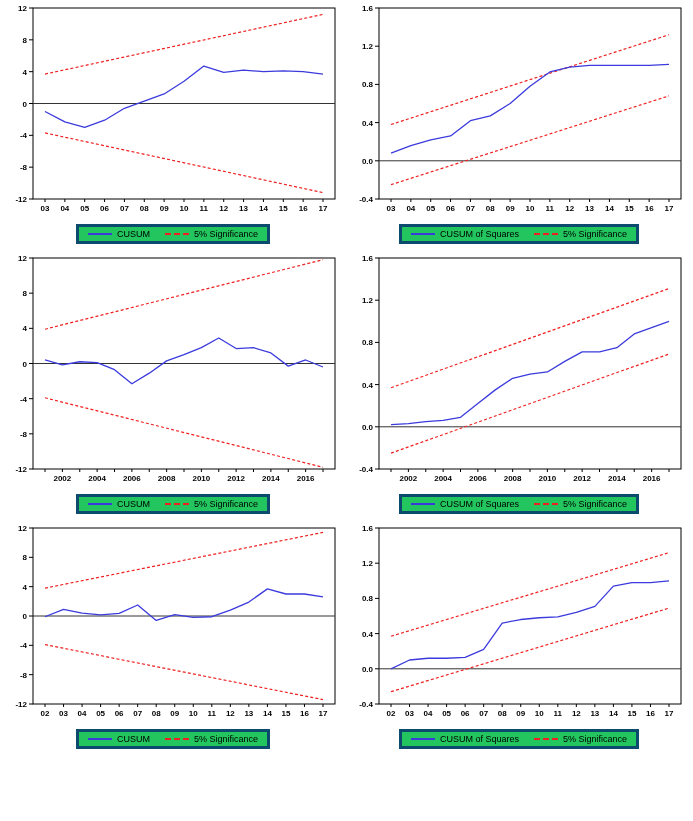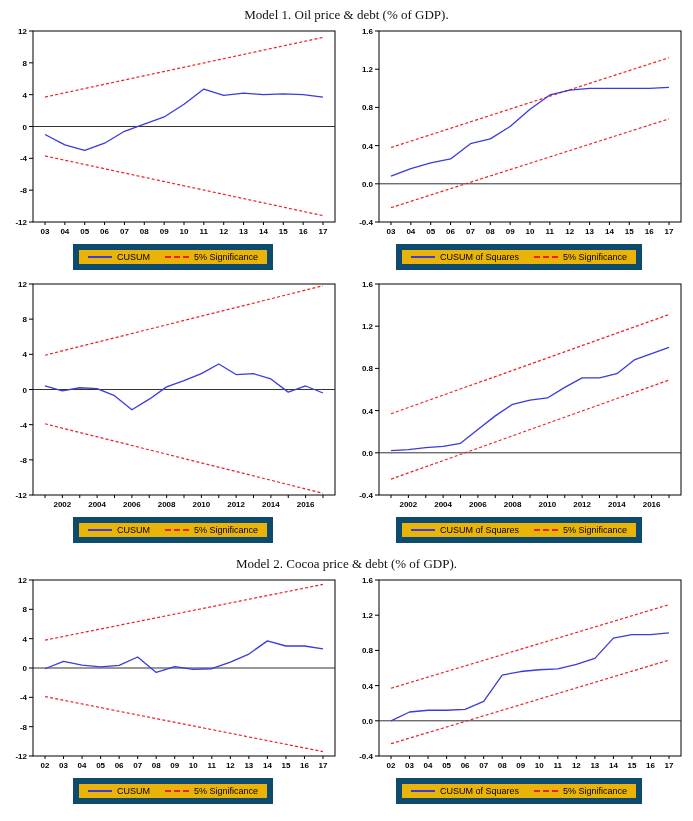--- a/index.html
+++ b/index.html
@@ -19,39 +19,38 @@
     display: flex;
     flex-direction: column;
     align-items: center;
   }
   svg.plot { display: block; }
   svg.plot text { font-family: "Liberation Sans", sans-serif; }
   .legend-wrap { text-align: center; margin: 4px 0 8px 0; }
   .legend {
     display: inline-flex;
     align-items: center;
-    border: 6px solid #0c4a6e;
+    border: 3px solid #0c4a6e;
     padding: 2px 9px;
     font-size: 9px;
     color: #000;
-    background: #eab308;
+    background: #22c55e;
     gap: 5px;
     white-space: nowrap;
   }
   .sample { display: inline-block; width: 24px; height: 0; }
   .sample.solid  { border-top: 2px solid #3b3bdd; }
   .sample.dashed { border-top: 2px dashed #f02020; margin-left: 10px; }
 </style>
 </head>
 <body>
 
 <div class="page">
 
   <div class="section">
-    <div class="sec-title">Model 1. Oil price &amp; debt (% of GDP).</div>
     <div class="row">
       <div class="cell">
         <svg class="plot" width="340" height="215">
             <rect x="30" y="6" width="302" height="191" fill="none" stroke="#000000" stroke-width="1"></rect>
             <line x1="26" y1="6" x2="30" y2="6" stroke="#000000" stroke-width="1"></line>
             <text x="24" y="9" text-anchor="end" font-size="8" font-weight="bold" fill="#000">12</text>
             <line x1="26" y1="37.83333333333333" x2="30" y2="37.83333333333333" stroke="#000000" stroke-width="1"></line>
             <text x="24" y="40.83333333333333" text-anchor="end" font-size="8" font-weight="bold" fill="#000">8</text>
             <line x1="26" y1="69.66666666666666" x2="30" y2="69.66666666666666" stroke="#000000" stroke-width="1"></line>
             <text x="24" y="72.66666666666666" text-anchor="end" font-size="8" font-weight="bold" fill="#000">4</text>
@@ -278,21 +277,20 @@
             <span class="leg-label">CUSUM of Squares</span>
             <span class="sample dashed"></span>
             <span class="leg-label">5% Significance</span>
           </div>
         </div>
       </div>
     </div>
   </div>
 
   <div class="section">
-    <div class="sec-title">Model 2. Cocoa price &amp; debt (% of GDP).</div>
     <div class="row">
       <div class="cell">
         <svg class="plot" width="340" height="200">
             <rect x="30" y="6" width="302" height="176" fill="none" stroke="#000000" stroke-width="1"></rect>
             <line x1="26" y1="6" x2="30" y2="6" stroke="#000000" stroke-width="1"></line>
             <text x="24" y="9" text-anchor="end" font-size="8" font-weight="bold" fill="#000">12</text>
             <line x1="26" y1="35.33333333333333" x2="30" y2="35.33333333333333" stroke="#000000" stroke-width="1"></line>
             <text x="24" y="38.33333333333333" text-anchor="end" font-size="8" font-weight="bold" fill="#000">8</text>
             <line x1="26" y1="64.66666666666666" x2="30" y2="64.66666666666666" stroke="#000000" stroke-width="1"></line>
             <text x="24" y="67.66666666666666" text-anchor="end" font-size="8" font-weight="bold" fill="#000">4</text>

